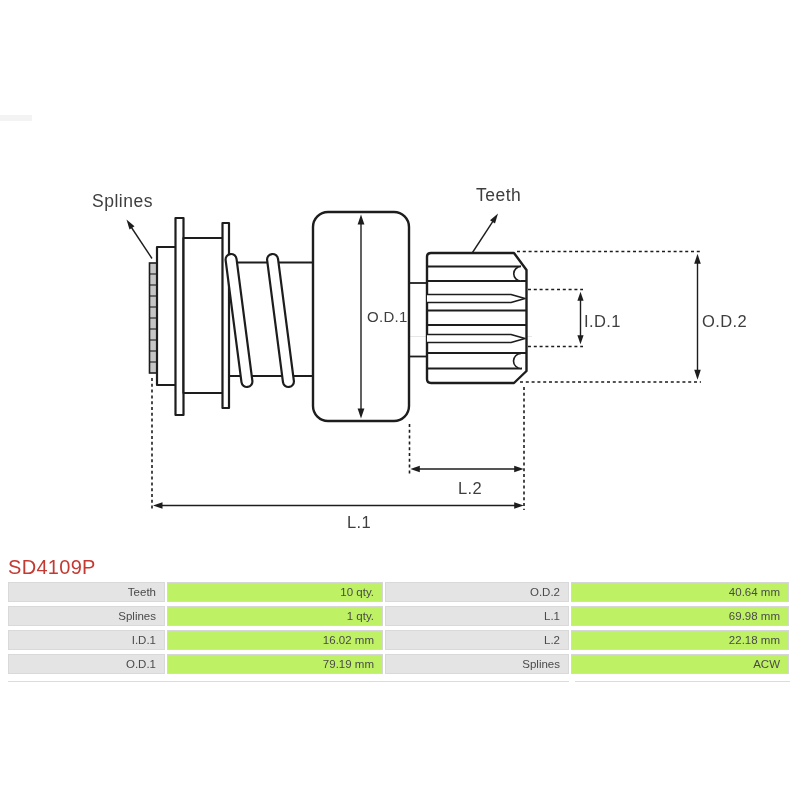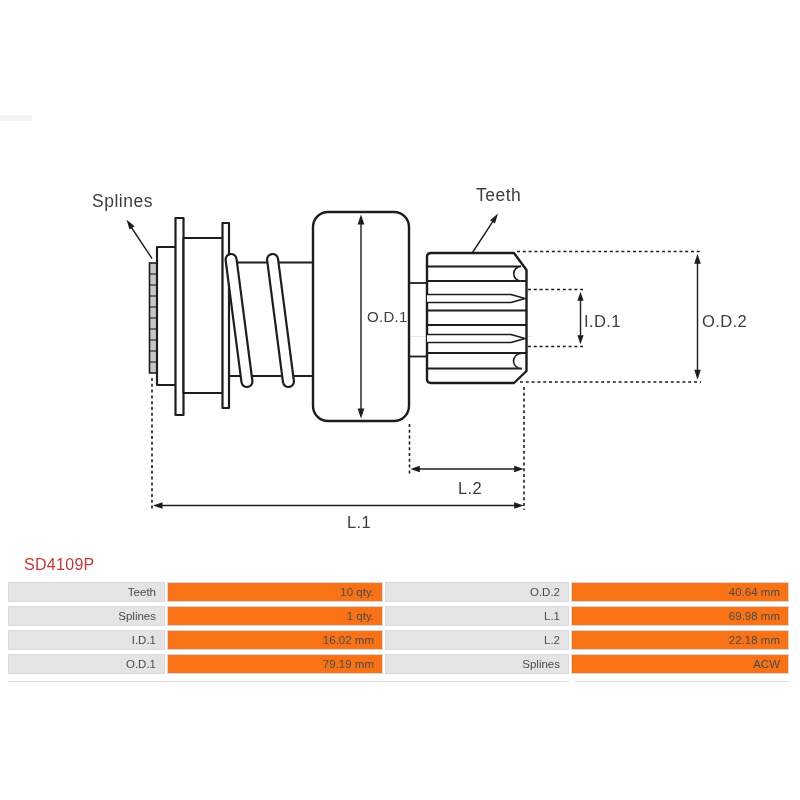--- a/index.html
+++ b/index.html
@@ -18,31 +18,31 @@
   .dash{fill:none;stroke:#1d1d1d;stroke-width:1.6;stroke-dasharray:3 2.8;}
   .ah{fill:#1d1d1d;stroke:none;}
   .leader{fill:none;stroke:#1d1d1d;stroke-width:1.4;}
   .dlabel{font-family:"Liberation Sans",sans-serif;font-size:16.5px;fill:#3e3e3e;letter-spacing:.4px;}
   .dlabel-big{font-family:"Liberation Sans",sans-serif;font-size:17.5px;fill:#3e3e3e;letter-spacing:.5px;}
   .dlabel-sm{font-family:"Liberation Sans",sans-serif;font-size:15px;fill:#3e3e3e;letter-spacing:.3px;}
   .centerline{stroke:#e6e6e6;stroke-width:1;}
   .artifact{fill:#f3f3f3;}
   
   #product-code{
-    position:absolute;left:24px;top:556px;
-    font-size:16px;color:#c43a33;letter-spacing:.3px;
+    position:absolute;left:8px;top:556px;
+    font-size:20px;color:#c43a33;letter-spacing:.3px;
   }
   
   #spec-table{
     position:absolute;left:6px;top:578px;
     border-collapse:separate;border-spacing:2px 4px;table-layout:fixed;
   }
   #spec-table td{
     height:18px;font-size:11.5px;color:#4a4a4a;
-    border:1px solid #d6d6d6;background:#f97316;
+    border:1px solid #d6d6d6;background:#bef264;
     padding:0 8px 0 4px;text-align:right;vertical-align:middle;
     white-space:nowrap;overflow:hidden;
   }
   #spec-table td.lab{background:#e4e4e4;border-color:#d9d9d9;}
   .tbl-underline{position:absolute;top:681px;height:1px;background:#dcdcdc;}
   #tbl-underline-a{left:8px;width:561px;}
   #tbl-underline-b{left:575px;width:215px;}
 </style>
 </head>
 <body>

